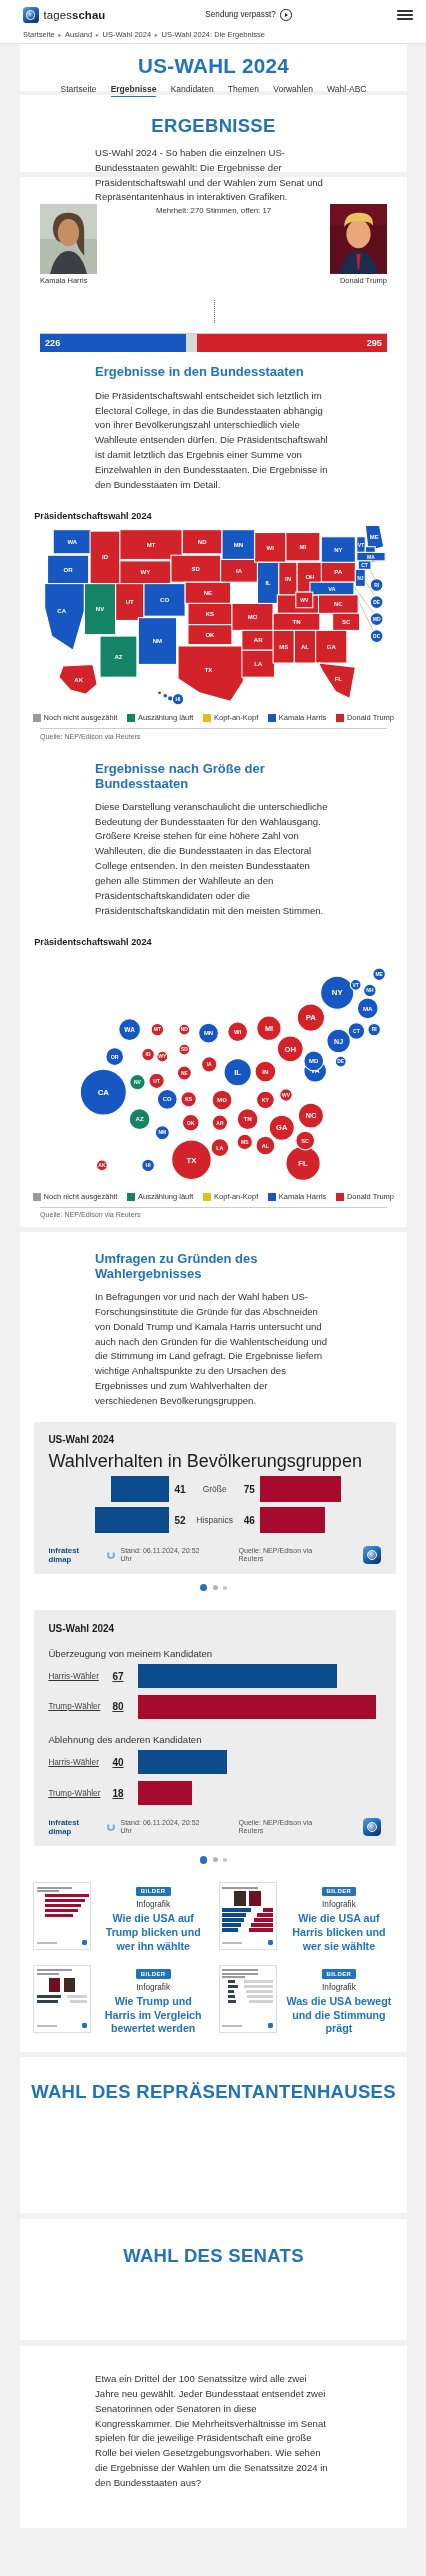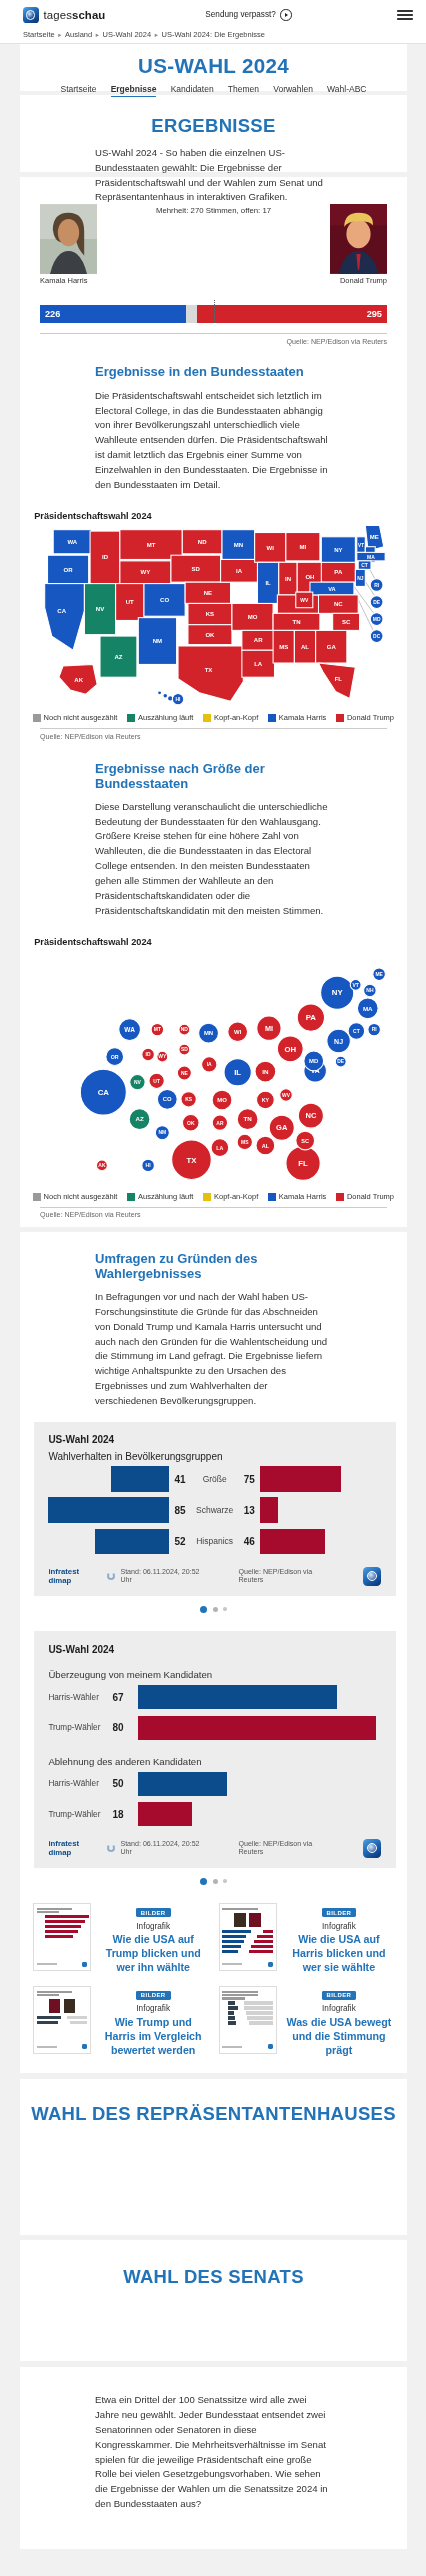--- a/index.html
+++ b/index.html
@@ -38,39 +38,39 @@
 
   
   .praes-card { padding-top:20px; padding-bottom:7.1px; }
   .majority-row { position:relative; margin:7.1px 20px 0 20px; height:82px; }
   .majority-note { text-align:center; font-size:7.8px; color:#333; padding-top:1.4px; }
   .cand-photo { position:absolute; top:0; width:57px; height:70px; }
   .cand-photo.left { left:0; } .cand-photo.right { right:0; }
   .cand-name { position:absolute; top:72px; font-size:7.5px; color:#333; }
   .cand-name.left { left:0; } .cand-name.right { right:0; }
   .ev-bar { position:relative; margin:18.5px 20px 0 20px; height:18.5px; display:flex; }
-  .ev-seg { height:100%; }
+  .ev-seg { height:100%;margin-top:29px; }
   .ev-seg.h { background:#1757c2; color:#fff; font-size:9.2px; font-weight:700; display:flex; align-items:center; padding-left:5px; }
   .ev-seg.o { background:#d9d9d9; }
   .ev-seg.t { background:#d2232a; color:#fff; font-size:9.2px; font-weight:700; display:flex; align-items:center; justify-content:flex-end; padding-right:5px; }
   .ev-marker { position:absolute; top:-5px; bottom:0; border-left:1.4px dotted #666; }
   .hr-line { border:none; border-top:0.7px solid #ccc; margin:10px 20px 0 20px; }
   .quelle { font-size:7.1px; color:#666; margin:3.6px 20px 0 20px; }
   .quelle.right { text-align:right; }
   .chart-label { font-size:9.2px; font-weight:700; color:#1d1d1d; margin:18.5px 0 0 14.2px; }
   .map-wrap { margin-top:2.8px; }
   .legend-row { display:flex; justify-content:center; gap:10px; margin-top:4.3px; font-size:7.5px; color:#333; flex-wrap:wrap; }
   .legend-item { display:flex; align-items:center; gap:2.8px; }
   .legend-swatch { width:7.8px; height:7.8px; display:inline-block; }
 
   
   .umfragen-card { padding-top:18.5px; padding-bottom:15.6px; }
   .chart-card { background:#ededed; margin:12.8px 11.4px 0 14.2px; padding:12.8px 14.2px 10px 14.2px; }
   .chart-kicker { font-size:10px; font-weight:700; color:#1d1d1d; }
-  .chart-title { font-size:10px; color:#1d1d1d; margin-top:5.7px; font-weight:400; }
+  .chart-title { font-size:18px; color:#1d1d1d; margin-top:5.7px; font-weight:400; }
   .demo-photos { display:flex; justify-content:center; gap:39px; margin-top:11.4px; }
   .demo-photo-col { width:43px; }
   .demo-photo { width:43px; height:55px; }
   .demo-photo-name { font-size:7.5px; color:#333; margin-top:2.8px; }
   .demo-row { display:grid; grid-template-columns:121px 21.3px 48px 21.3px 121px; align-items:center; height:28.4px; margin-top:2.8px; }
   .demo-bar-l { justify-self:end; height:25.6px; background:#0d4c8c; }
   .demo-bar-r { justify-self:start; height:25.6px; background:#a60a2d; }
   .demo-val { font-size:10px; font-weight:700; color:#1d1d1d; text-align:center; }
   .demo-cat { font-size:8.5px; color:#444; text-align:center; }
   .chart-foot { display:flex; align-items:center; margin-top:11.4px; gap:5.7px; }
@@ -79,21 +79,21 @@
   .foot-stand { font-size:7.1px; color:#555; margin-left:auto; }
   .foot-quelle { font-size:7.1px; color:#555; margin-left:20px; }
   .ts-app-icon { width:18.5px; height:18.5px; border-radius:4.3px; background:linear-gradient(145deg,#4f9fe0 0%,#1d66b4 50%,#0a2f6e 100%); margin-left:18.5px; display:flex; align-items:center; justify-content:center; }
   .ts-app-icon span { width:10px; height:10px; border-radius:50%; border:1.1px solid #fff; background:radial-gradient(circle at 35% 35%,#cfe8ff,#1c4d93); }
   .dots { display:flex; justify-content:center; align-items:center; gap:5.7px; margin-top:10px; }
   .dot1 { width:7.1px; height:7.1px; border-radius:50%; background:#2273b8; }
   .dot2 { width:5px; height:5px; border-radius:50%; background:#b3b3b3; }
   .dot3 { width:3.6px; height:3.6px; border-radius:50%; background:#c7c7c7; }
 
   .dec-group-title { font-size:9.6px; color:#333; margin-top:14.2px; }
-  .dec-row { display:grid; grid-template-columns:64px 25.6px 1fr; align-items:center; height:27px; margin-top:3.6px; }
+  .dec-row { display:grid; grid-template-columns:64px 25.6px 1fr; align-items:center; height:27px; margin-top:3.6px;text-decoration:underline; }
   .dec-label { font-size:8.2px; color:#444; }
   .dec-val { font-size:10px; font-weight:700; color:#1d1d1d; }
   .dec-bar { height:24px; }
   .dec-bar.h { background:#0d4c8c; } .dec-bar.t { background:#a60a2d; }
 
   
   .teaser-grid { display:grid; grid-template-columns:1fr 1fr; gap:11.4px 10px; margin:18.5px 12.8px 0 12.8px;text-align:center; }
   .teaser { display:flex; gap:7.1px; }
   .thumb { width:58px; height:68px; border:0.7px solid #ddd; background:#fff; padding:3.6px 2.8px; flex-shrink:0; display:flex; flex-direction:column; gap:1.4px; }
   .thumb .tl { height:2.1px; background:#9a9a9a; width:70%; }
@@ -491,27 +491,20 @@
     <div class="chart-title">Wahlverhalten in Bevölkerungsgruppen</div>
     <div id="demo-rows">
         <div class="demo-row">
           <div class="demo-bar-l" style="width: 58px;"></div>
           <div class="demo-val">41</div>
           <div class="demo-cat">Größe</div>
           <div class="demo-val">75</div>
           <div class="demo-bar-r" style="width: 81px;"></div>
         </div>
         <div class="demo-row">
-          <div class="demo-bar-l" style="width: 121px;"></div>
-          <div class="demo-val">85</div>
-          <div class="demo-cat">Schwarze</div>
-          <div class="demo-val">13</div>
-          <div class="demo-bar-r" style="width: 18.5px;"></div>
-        </div>
-        <div class="demo-row">
           <div class="demo-bar-l" style="width: 74px;"></div>
           <div class="demo-val">52</div>
           <div class="demo-cat">Hispanics</div>
           <div class="demo-val">46</div>
           <div class="demo-bar-r" style="width: 65px;"></div>
         </div>
       </div>
     <div class="chart-foot">
       <span class="brand-infratest">
           <span>infratest dimap</span>
@@ -540,21 +533,21 @@
           <div class="dec-bar h" style="width: 199px;"></div>
         </div>
         <div class="dec-row">
           <div class="dec-label">Trump-Wähler</div>
           <div class="dec-val">80</div>
           <div class="dec-bar t" style="width: 238px;"></div>
         </div>
         <div class="dec-group-title">Ablehnung des anderen Kandidaten</div>
         <div class="dec-row">
           <div class="dec-label">Harris-Wähler</div>
-          <div class="dec-val">50</div>
+          <div class="dec-val">40</div>
           <div class="dec-bar h" style="width: 89px;"></div>
         </div>
         <div class="dec-row">
           <div class="dec-label">Trump-Wähler</div>
           <div class="dec-val">18</div>
           <div class="dec-bar t" style="width: 54px;"></div>
         </div>
       </div>
     <div class="chart-foot">
       <span class="brand-infratest">

